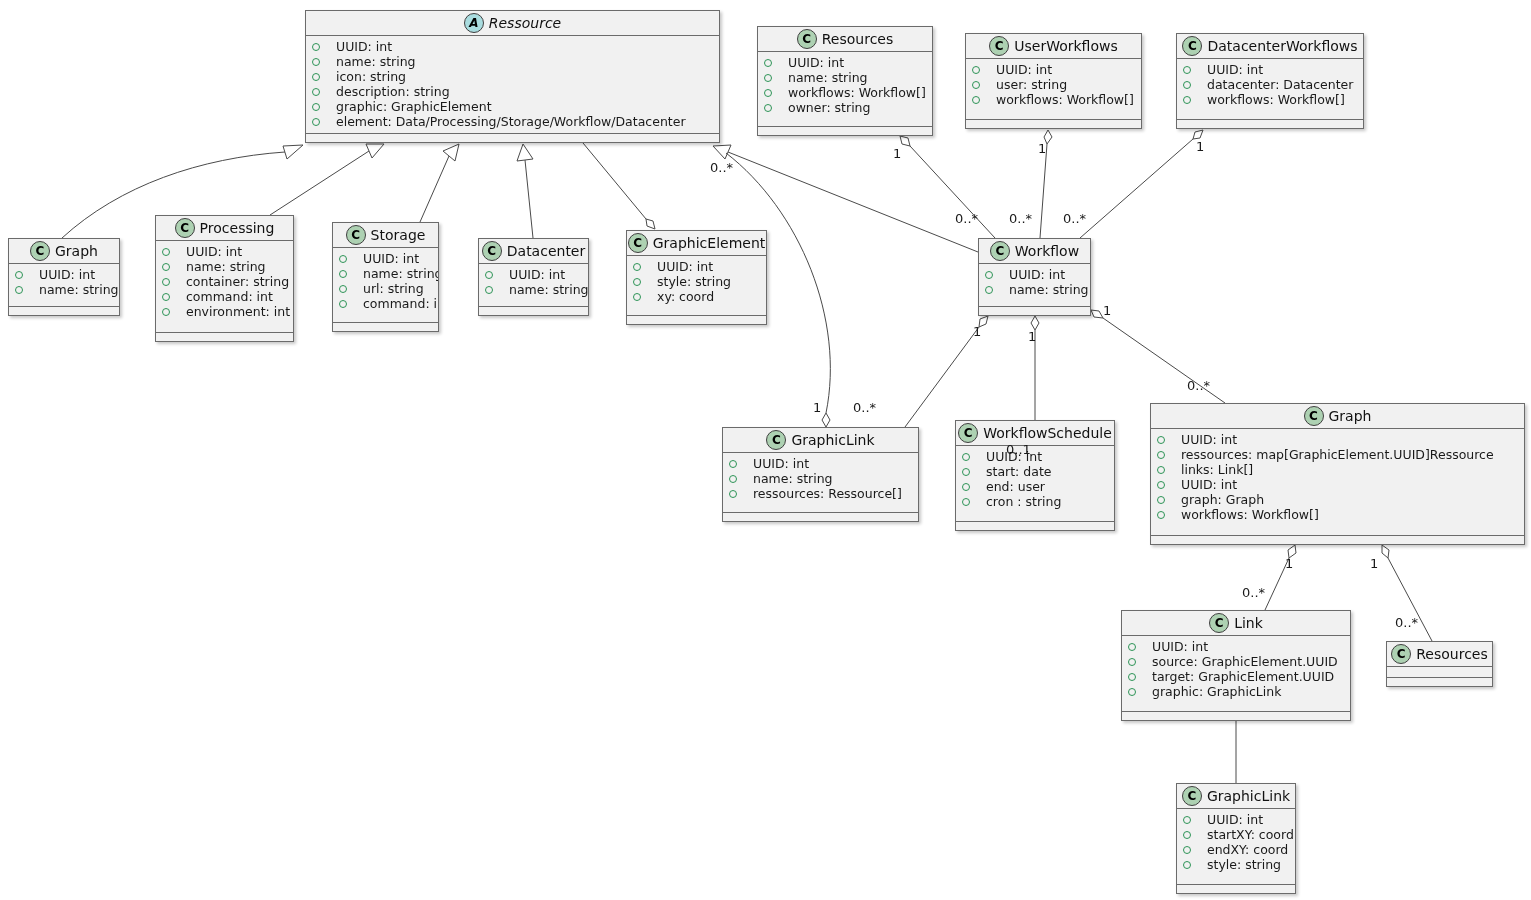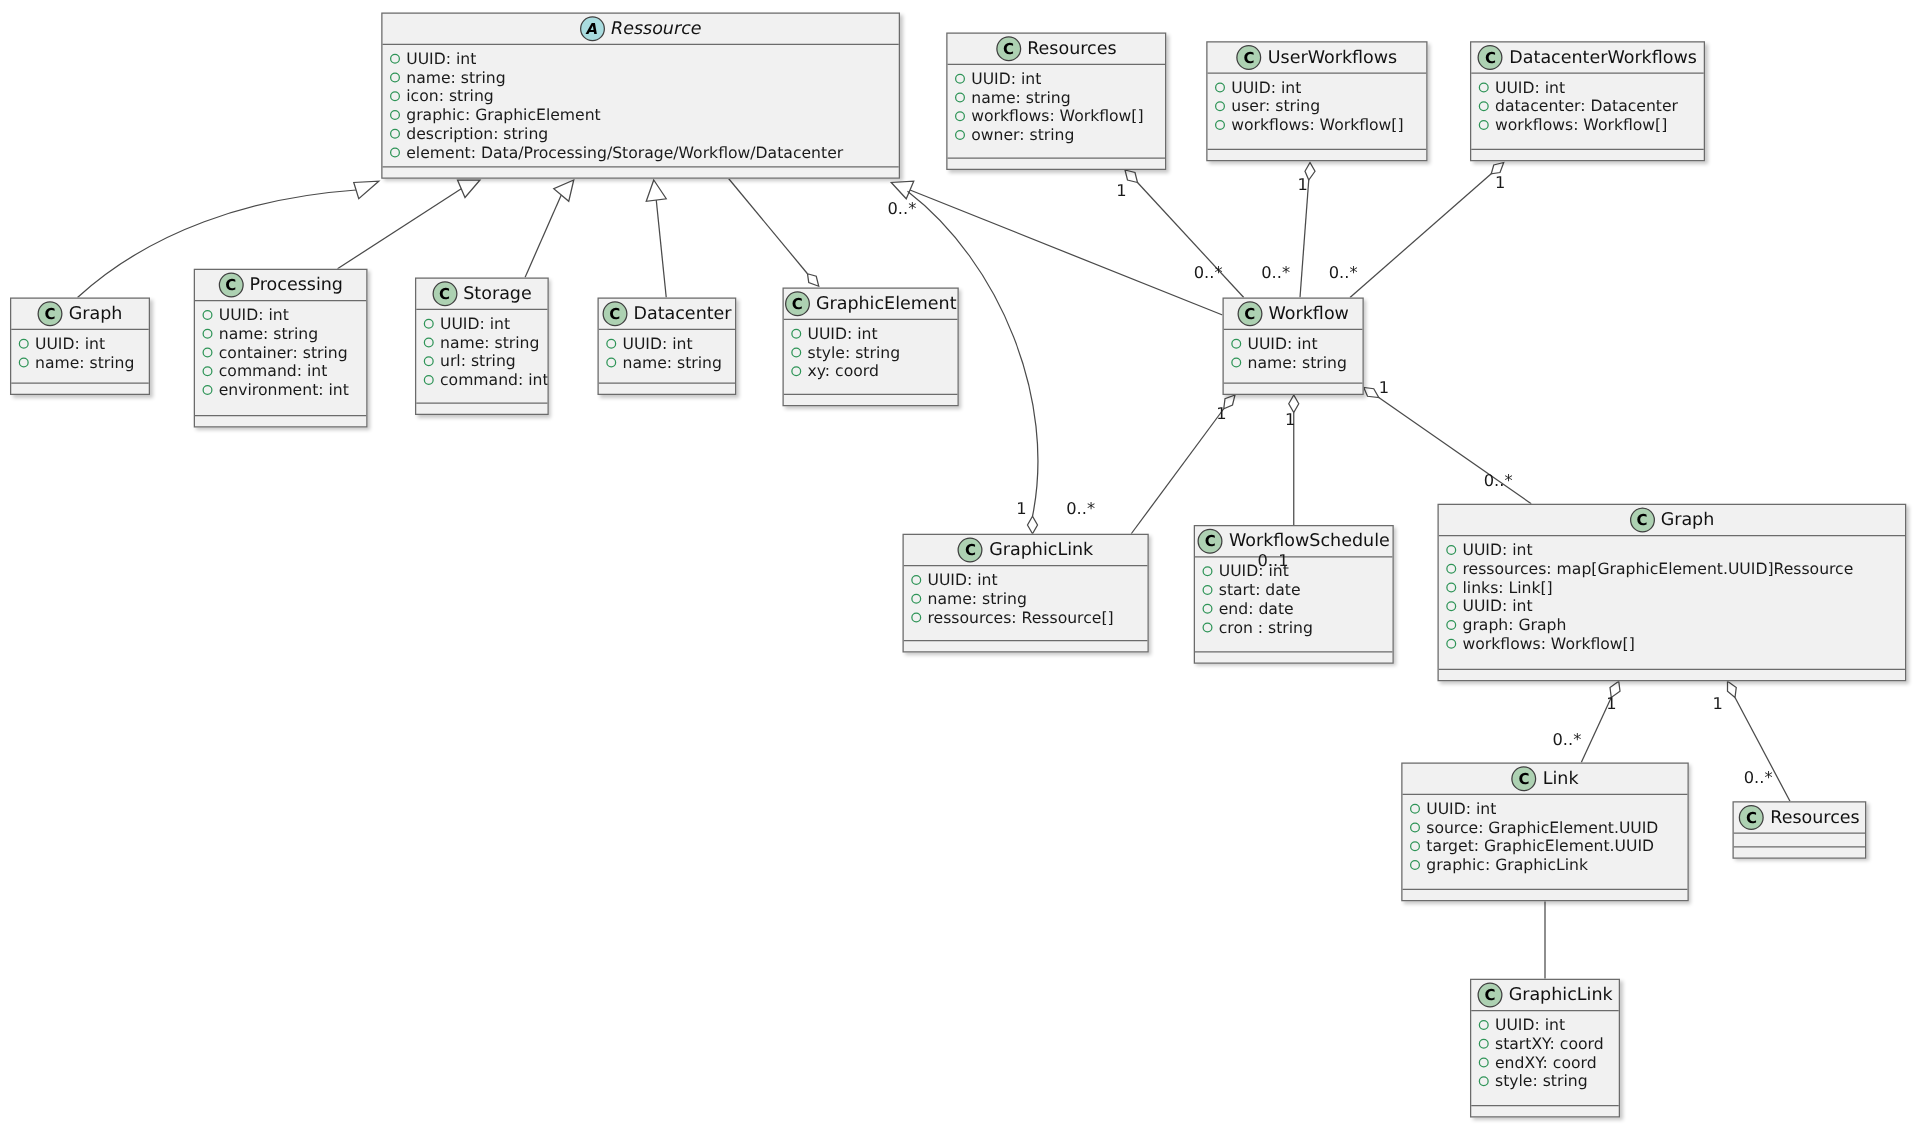--- a/index.html
+++ b/index.html
@@ -19,21 +19,21 @@
   }
   .uml-title.abstract .cname{font-style:italic;}
   .badge{
     box-sizing:border-box;width:20px;height:20px;flex:0 0 20px;border-radius:50%;
     background:#ADD1B2;border:1px solid #3f3f3f;
     display:flex;align-items:center;justify-content:center;
     font-weight:bold;font-size:12px;color:#000;
   }
   .badge.abstract{background:#A9DCDF;font-style:italic;}
   .attrs{flex:1 1 auto;padding:3px 6px 2px 6px;overflow:hidden;}
-  .attr{display:flex;align-items:center;gap:5px;font-size:12.5px;line-height:15px;color:#1a1a1a;white-space:nowrap;}
+  .attr{display:flex;align-items:center;gap:16px;font-size:12.5px;line-height:15px;color:#1a1a1a;white-space:nowrap;}
   .dot{
     box-sizing:border-box;width:8px;height:8px;flex:0 0 8px;border-radius:50%;
     border:1.5px solid #2E9457;background:transparent;
   }
   .methods{flex:0 0 8px;height:8px;border-top:1px solid #6b6b6b;}
   .mult{position:absolute;z-index:2;font-size:13px;color:#1a1a1a;white-space:nowrap;}
   .edge-line{fill:none;stroke:#4a4a4a;stroke-width:1;}
   .tri{fill:#ffffff;stroke:#4a4a4a;stroke-width:1;}
   .dia{fill:#ffffff;stroke:#4a4a4a;stroke-width:1;}
 </style>
@@ -123,28 +123,28 @@
       <div class="attr">
           <span class="dot"></span>
           <span>name: string</span>
         </div>
       <div class="attr">
           <span class="dot"></span>
           <span>icon: string</span>
         </div>
       <div class="attr">
           <span class="dot"></span>
+          <span>description: string</span>
+        </div>
+      <div class="attr">
+          <span class="dot"></span>
           <span>graphic: GraphicElement</span>
         </div>
       <div class="attr">
           <span class="dot"></span>
-          <span>description: string</span>
-        </div>
-      <div class="attr">
-          <span class="dot"></span>
           <span>element: Data/Processing/Storage/Workflow/Datacenter</span>
         </div>
     </div>
     <div class="methods"></div>
   </div>
 
   <div class="uml-class" style="left:757px;top:26px;width:176px;height:110px;">
     <div class="uml-title">
       <span class="badge">C</span>
       <span class="cname">Resources</span>
@@ -377,21 +377,21 @@
       <div class="attr">
           <span class="dot"></span>
           <span>UUID: int</span>
         </div>
       <div class="attr">
           <span class="dot"></span>
           <span>start: date</span>
         </div>
       <div class="attr">
           <span class="dot"></span>
-          <span>end: date</span>
+          <span>end: user</span>
         </div>
       <div class="attr">
           <span class="dot"></span>
           <span>cron : string</span>
         </div>
     </div>
     <div class="methods"></div>
   </div>
 
   <div class="uml-class" style="left:1150px;top:403px;width:375px;height:142px;">

